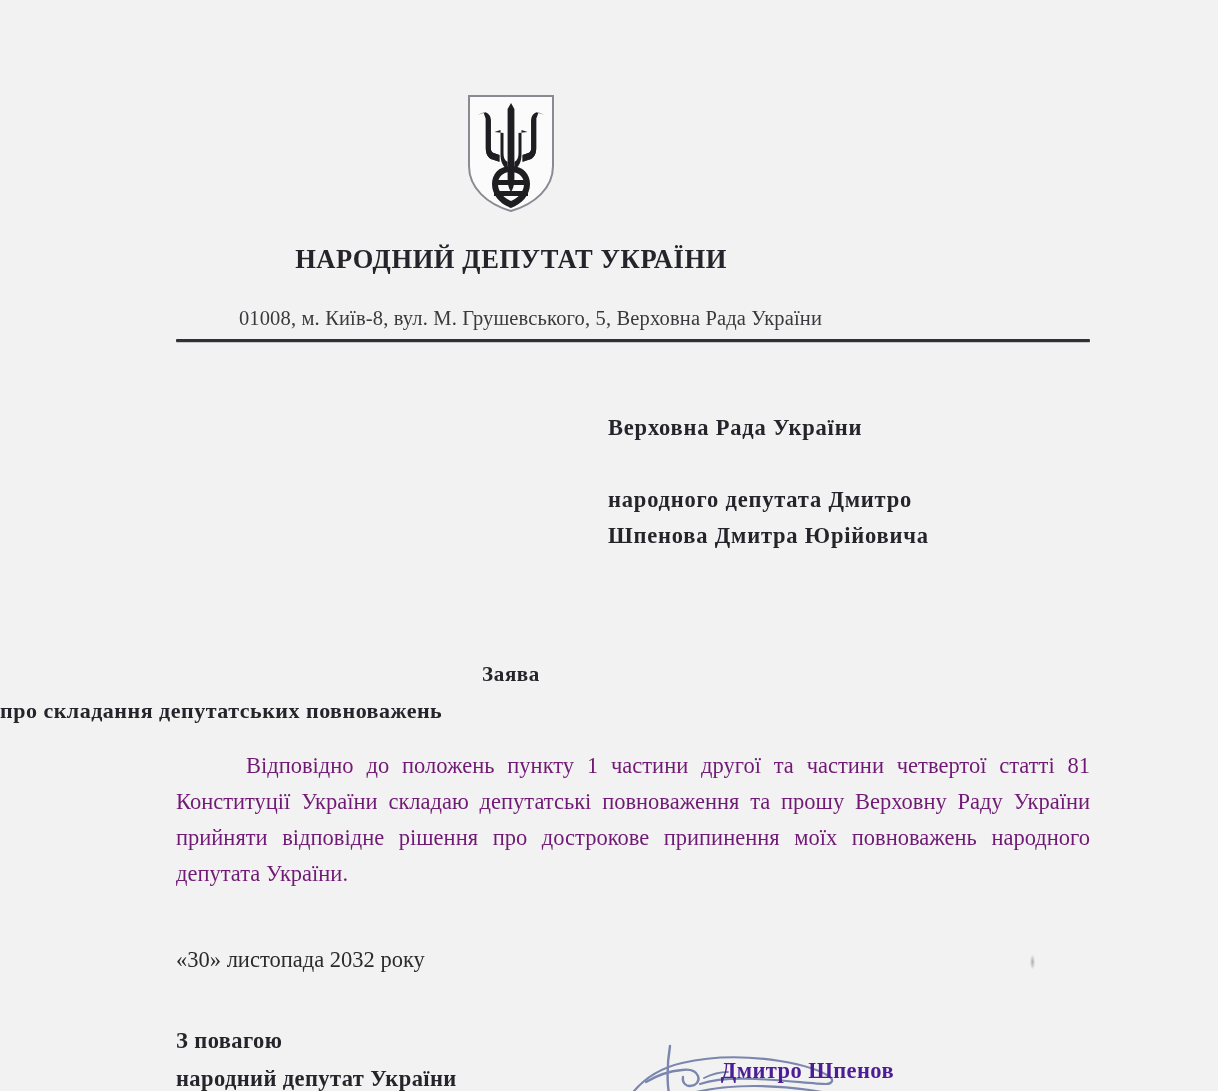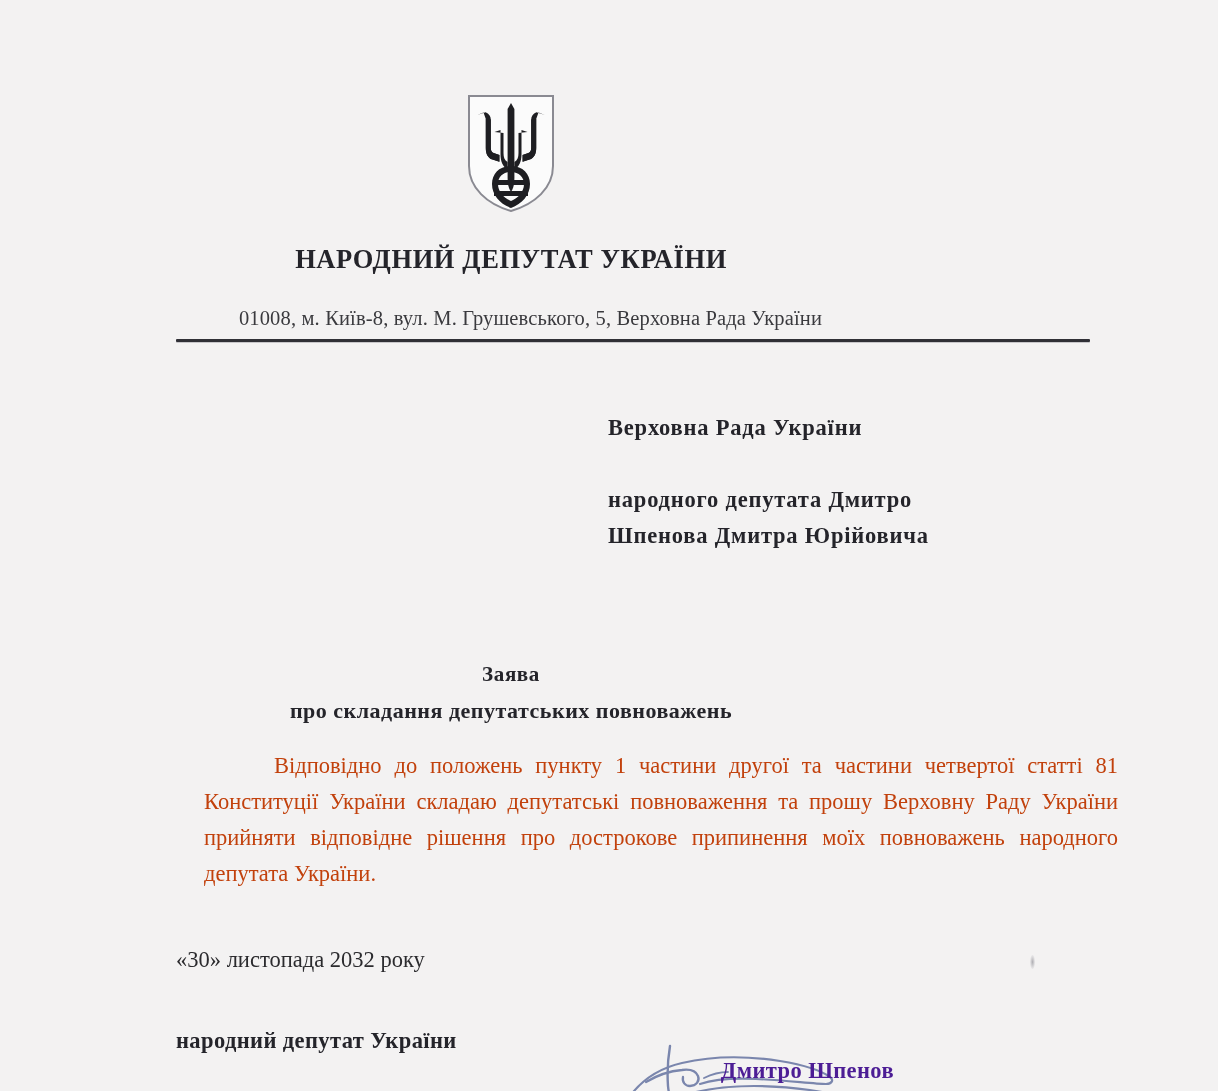--- a/index.html
+++ b/index.html
@@ -101,40 +101,39 @@
     font-weight: bold;
     font-size: 21px;
     letter-spacing: 0.6px;
     color: #24242a;
   }
   .doc-subtitle {
     position: absolute;
     left: 0;
     right: 0;
     top: 698px;
-    text-align: center;
+    text-align: left;
     font-weight: bold;
     font-size: 22px;
     letter-spacing: 0.5px;
     color: #24242a;
   }
 
   
   .body-text {
     position: absolute;
     left: 176px;
     width: 914px;
     top: 748px;
     font-size: 22.5px;
     line-height: 36px;
     text-align: justify;
     text-indent: 70px;
-    color: #c2410c;
+    color: #701a75;
     hyphens: none;
-    margin-left: 28px;
   }
 
   
   .date-line {
     position: absolute;
     left: 176px;
     top: 947px;
     font-size: 22.5px;
     color: #2b2b2e;
   }
@@ -226,20 +225,21 @@
 
   <div class="doc-title">Заява</div>
   <div class="doc-subtitle">про складання депутатських повноважень</div>
 
   <div class="body-text">Відповідно до положень пункту 1 частини другої та частини четвертої статті 81 Конституції України складаю депутатські повноваження та прошу Верховну Раду України прийняти відповідне рішення про дострокове припинення моїх повноважень народного депутата України.</div>
 
   <div class="date-line">«30» листопада 2032 року</div>
   <div class="scan-speck"></div>
 
   <div class="sig-block">
+    <div>З повагою</div>
     <div>народний депутат України</div>
   </div>
 
   <div class="signature-mark">
     <svg width="330" height="70" viewBox="0 0 330 70" aria-hidden="true">
       <g fill="none" stroke="#7a86ad" stroke-linecap="round" stroke-linejoin="round">
         <path d="M62 10 C60 22 59 36 60 50 C61 60 63 66 66 70" stroke-width="2.4"></path>
         <path d="M38 46 C48 40 62 35 74 34 C82 33 88 35 90 40 C92 45 88 50 82 50 C77 50 74 46 75 41" stroke-width="2.3"></path>
         <path d="M22 60 C34 44 52 32 74 27 C104 20 140 20 172 25 C196 29 214 35 222 41 C226 44 224 48 218 48 C206 48 176 44 148 43 C124 42 104 44 92 48" stroke-width="2.2"></path>
         <path d="M56 68 C78 56 110 50 146 50 C186 50 222 56 244 64 C252 67 256 70 256 70" stroke-width="2.2"></path>

